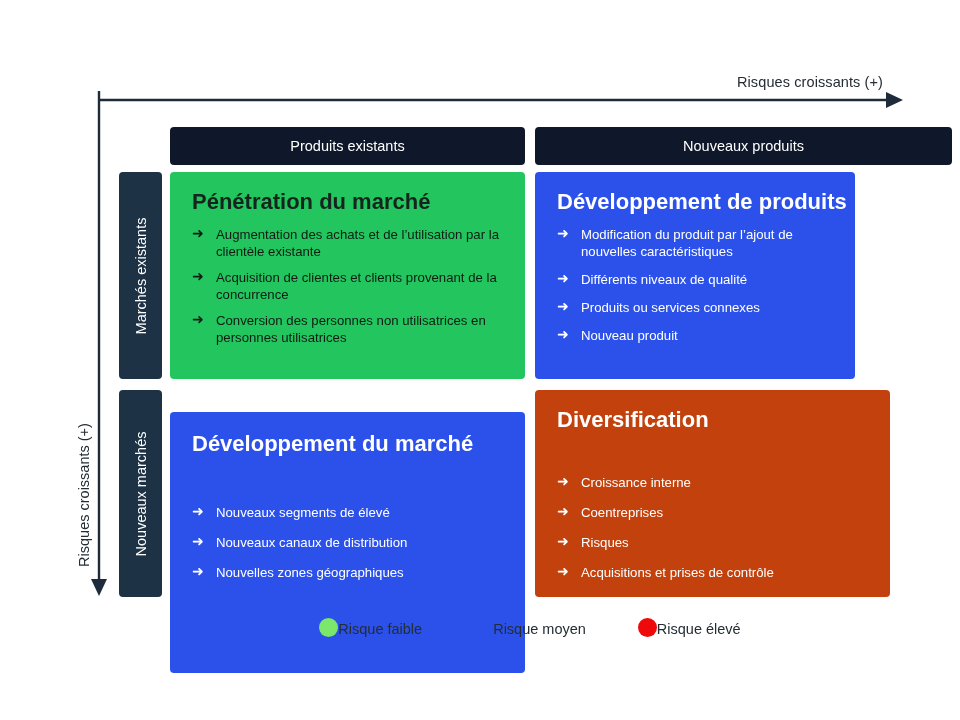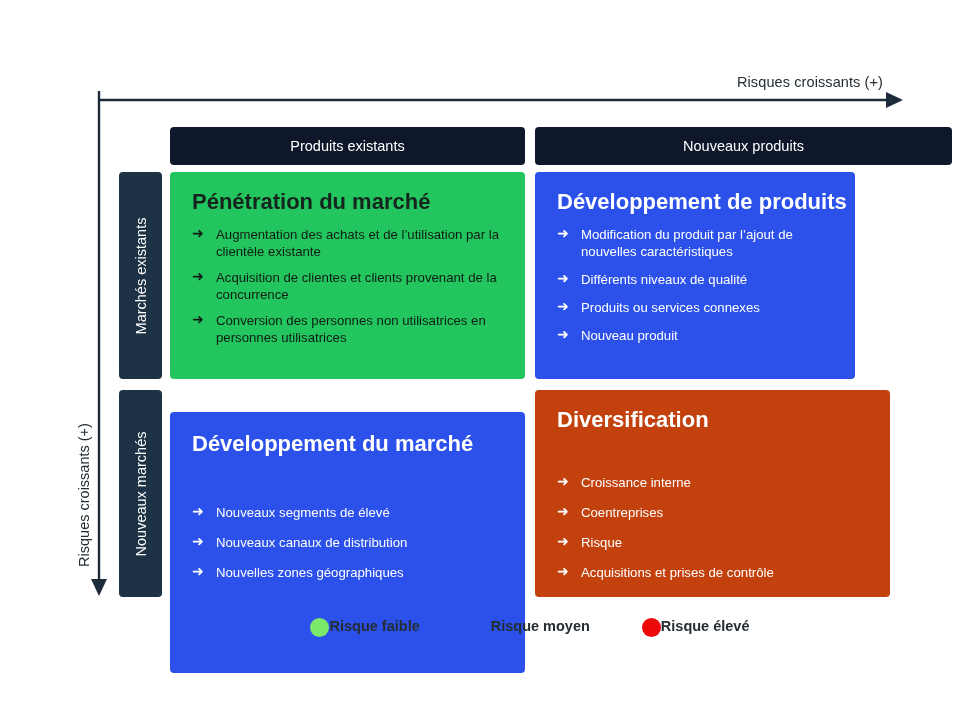--- a/index.html
+++ b/index.html
@@ -134,21 +134,21 @@
   #legend {
     position: absolute;
     left: 170px;
     top: 618px;
     width: 720px;
     display: flex;
     justify-content: center;
     align-items: center;
     gap: 52px;
   }
-  .legend-item { display: flex; align-items: flex-start; gap: 0; font-weight: bold; }
+  .legend-item { display: flex; align-items: flex-end; gap: 0; }
   .legend-swatch {
     width: 19px; height: 19px;
     border-radius: 50%;
     display: inline-block;
   }
   .legend-label { font-size: 14.5px; color: #232d33; white-space: nowrap; }
 </style>
 </head>
 <body>
 
@@ -238,21 +238,21 @@
       <li>
         <span class="bullet-arrow">➜</span>
         <span>Croissance interne</span>
       </li>
       <li>
         <span class="bullet-arrow">➜</span>
         <span>Coentreprises</span>
       </li>
       <li>
         <span class="bullet-arrow">➜</span>
-        <span>Risque</span>
+        <span>Risques</span>
       </li>
       <li>
         <span class="bullet-arrow">➜</span>
         <span>Acquisitions et prises de contrôle</span>
       </li>
     </ul>
   </div>
 
   <div id="legend">
     <div class="legend-item">

